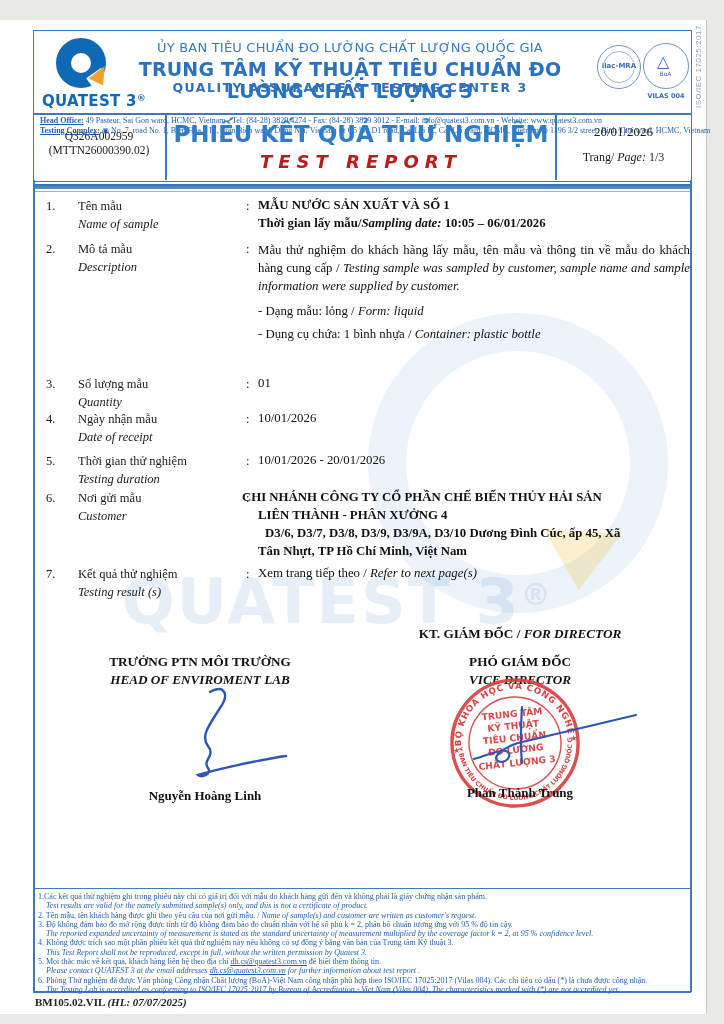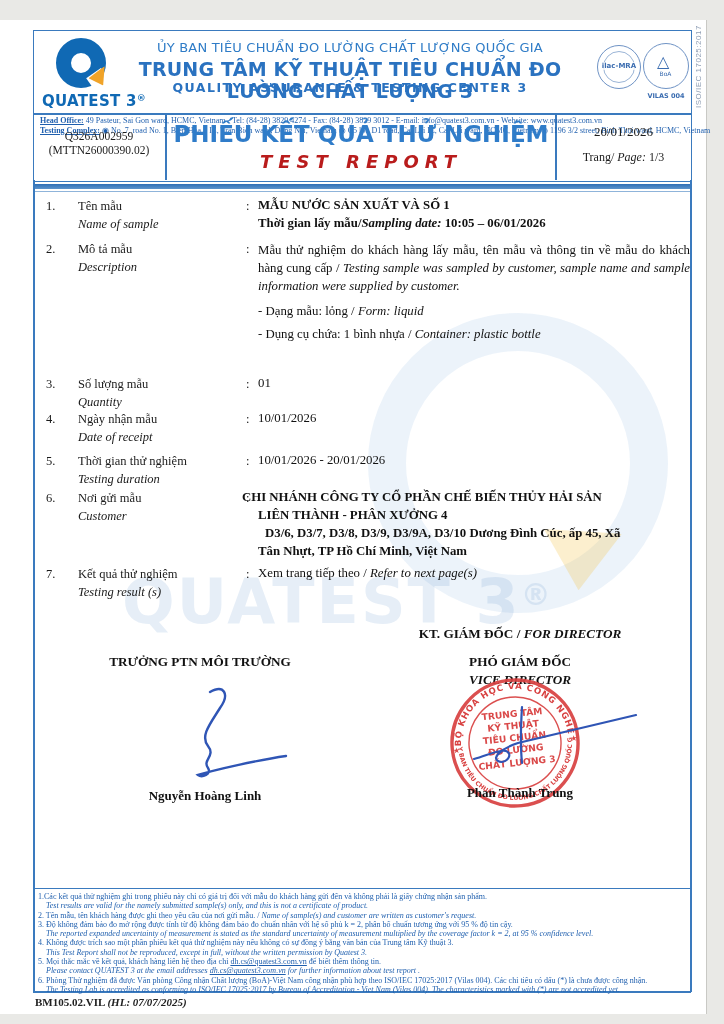--- a/index.html
+++ b/index.html
@@ -184,20 +184,21 @@
   <div class="abs it-vn" style="left:78px;top:547px;">Kết quả thử nghiệm</div>
   <div class="abs it-en" style="left:78px;top:565px;">Testing result (s)</div>
   <div class="abs it-colon" style="left:246px;top:547px;">:</div>
   <div class="abs val" style="left:258px;top:546px;"><span>Xem trang tiếp theo / </span><span class="i">Refer to next page(s)</span></div>
 
   <div class="abs sig-h ctr" style="left:390px;top:634px;width:260px;">PHÓ GIÁM ĐỐC</div>
   <div class="abs sig-h ctr" style="left:390px;top:606px;width:260px;"><span>KT. GIÁM ĐỐC / </span><span class="i">FOR DIRECTOR</span></div>
   <div class="abs sig-h i ctr" style="left:390px;top:652px;width:260px;">VICE DIRECTOR</div>
 
   <div class="abs sig-h ctr" style="left:70px;top:634px;width:260px;">TRƯỞNG PTN MÔI TRƯỜNG</div>
+  <div class="abs sig-h i ctr" style="left:70px;top:652px;width:260px;">HEAD OF ENVIROMENT LAB</div>
 
   <svg class="abs" style="left:437px;top:645px;transform:rotate(-6deg);" width="156" height="156" viewBox="0 0 156 156">
     <g fill="none" stroke="#d84040" opacity="0.92">
       <circle cx="78" cy="78" r="63" stroke-width="3.4"></circle>
       <circle cx="78" cy="78" r="46" stroke-width="1.4"></circle>
     </g>
     <defs>
       <path id="arcTop" d="M 24,78 A 54,54 0 1 1 132,78"></path>
       <path id="arcBot" d="M 21,78 A 57,57 0 0 0 135,78"></path>
     </defs>

